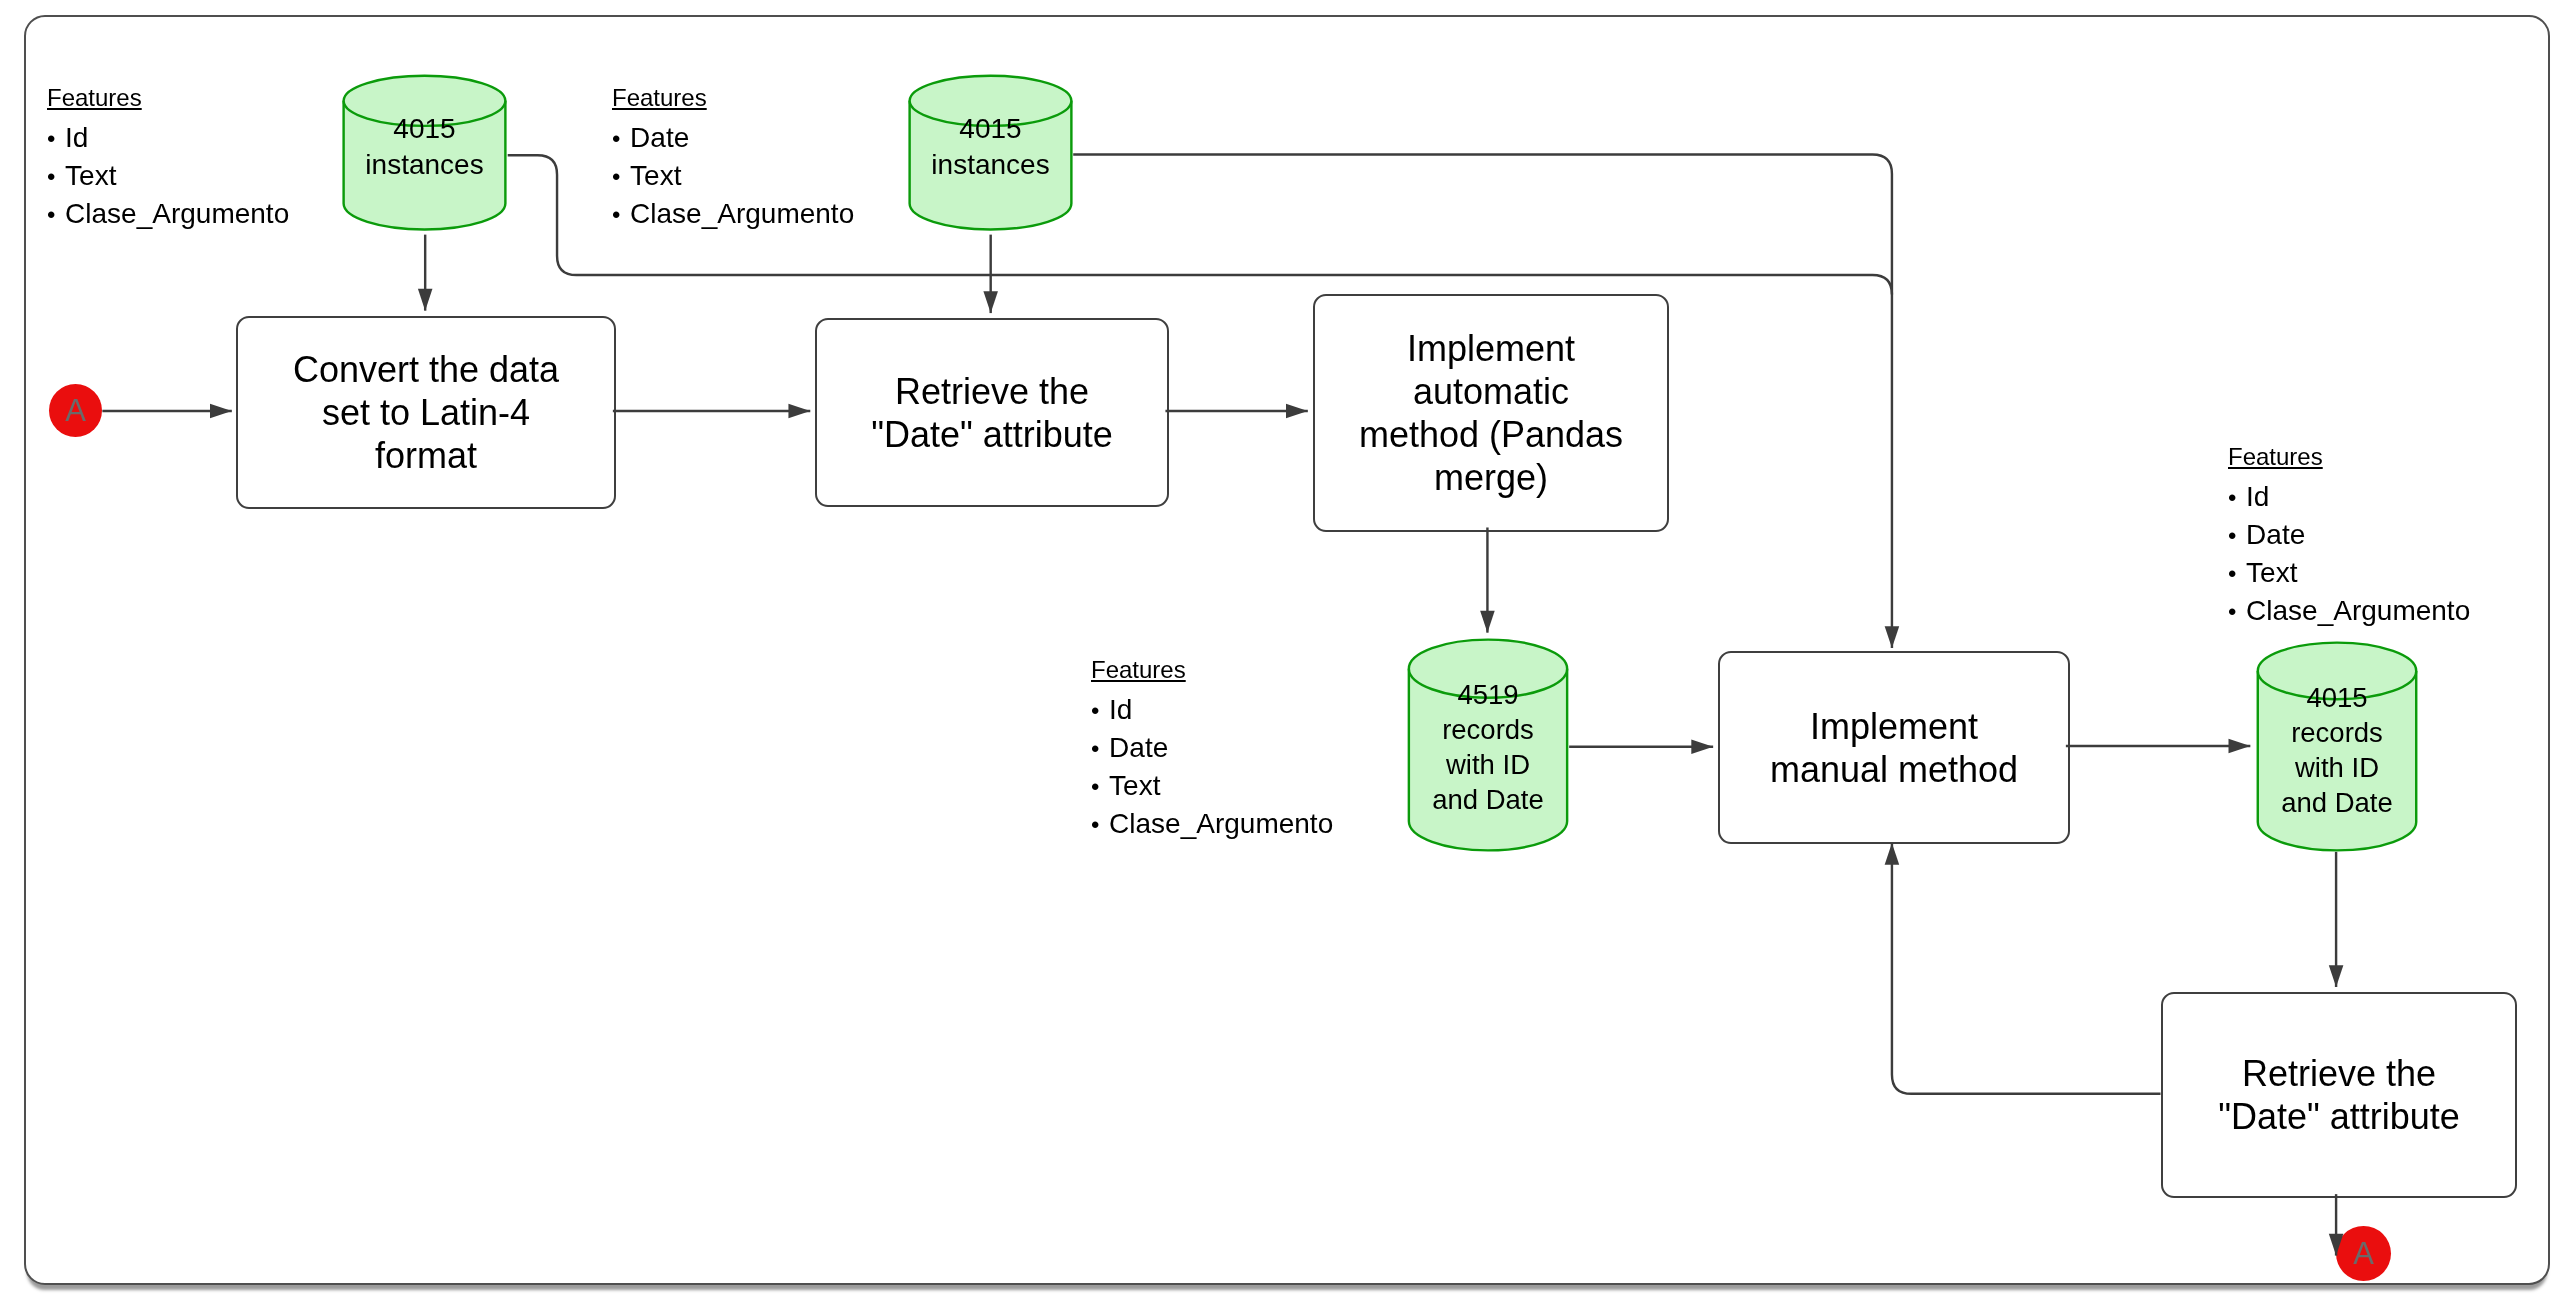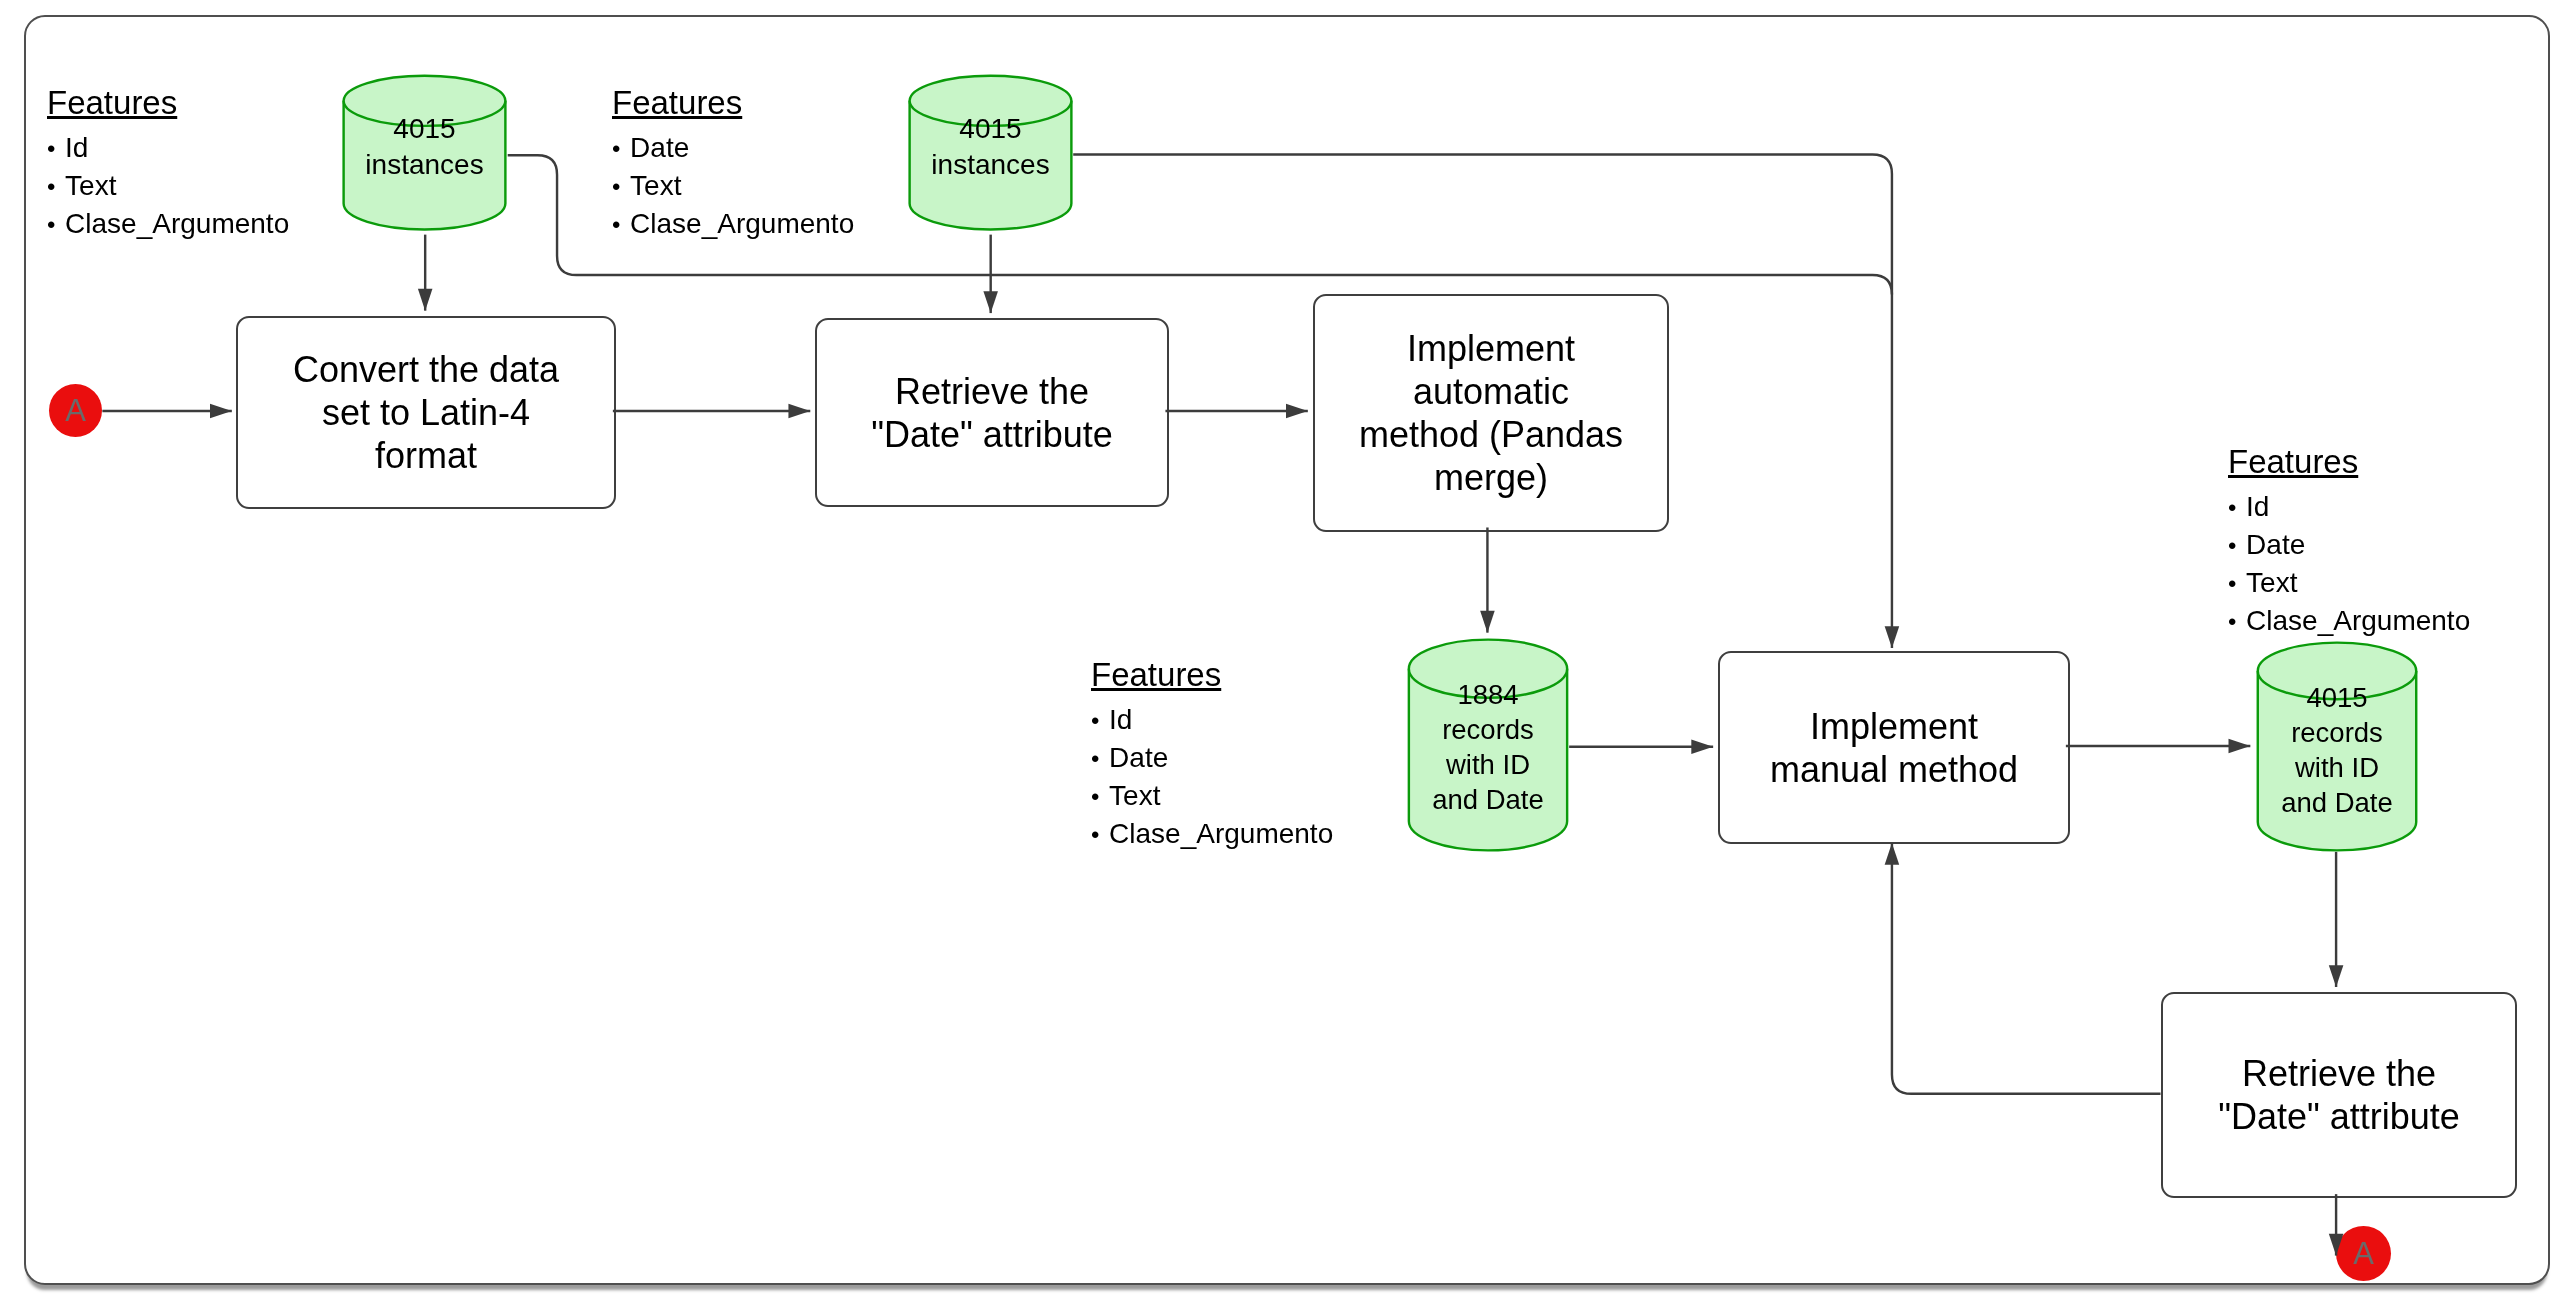--- a/index.html
+++ b/index.html
@@ -7,21 +7,21 @@
     width:2576px;height:1309px;position:relative;overflow:hidden;
     font-family:"Liberation Sans","DejaVu Sans",sans-serif;color:#000;
   }
   .canvas-border{
     position:absolute;left:24px;top:14.6px;width:2522px;height:1266px;
     border:2.4px solid #4f4f4f;border-radius:21px;background:#fff;
     box-shadow:0 7.3px 3.2px -3.2px #9a9a9a;
   }
   
   .features{position:absolute;font-size:28px;}
-  .ftitle{font-size:33px;text-decoration:underline;margin-bottom:6.5px;}
+  .ftitle{font-size:24px;text-decoration:underline;margin-bottom:6.5px;}
   .frow{display:flex;align-items:baseline;gap:9.7px;line-height:37px;}
   .fbullet{font-size:24px;}
   
   .process{
     position:absolute;background:#fff;border:2.4px solid #3f3f3f;border-radius:13px;
     display:flex;align-items:center;justify-content:center;text-align:center;
     font-size:36px;line-height:43px;white-space:pre-line;
   }
   
   .datastore{position:absolute;text-decoration:underline;}
@@ -133,21 +133,21 @@
   </svg>
   <div class="dslabel short">4015
 instances</div>
 </div>
 
 <div class="datastore" style="left:1407px;top:638px;width:162px;height:214px;">
   <svg viewBox="0 0 200 265">
     <path d="M2,38 L2,227 A98,36 0 0 0 198,227 L198,38" fill="#c8f5c8" stroke="#0b9b0b" stroke-width="3"></path>
     <ellipse cx="100" cy="38" rx="98" ry="36" fill="#c8f5c8" stroke="#0b9b0b" stroke-width="3"></ellipse>
   </svg>
-  <div class="dslabel tall">1884
+  <div class="dslabel tall">4519
 records
 with ID
 and Date</div>
 </div>
 
 <div class="datastore" style="left:2256px;top:641px;width:162px;height:211px;">
   <svg viewBox="0 0 200 261">
     <path d="M2,37 L2,224 A98,35 0 0 0 198,224 L198,37" fill="#c8f5c8" stroke="#0b9b0b" stroke-width="3"></path>
     <ellipse cx="100" cy="37" rx="98" ry="35" fill="#c8f5c8" stroke="#0b9b0b" stroke-width="3"></ellipse>
   </svg>

